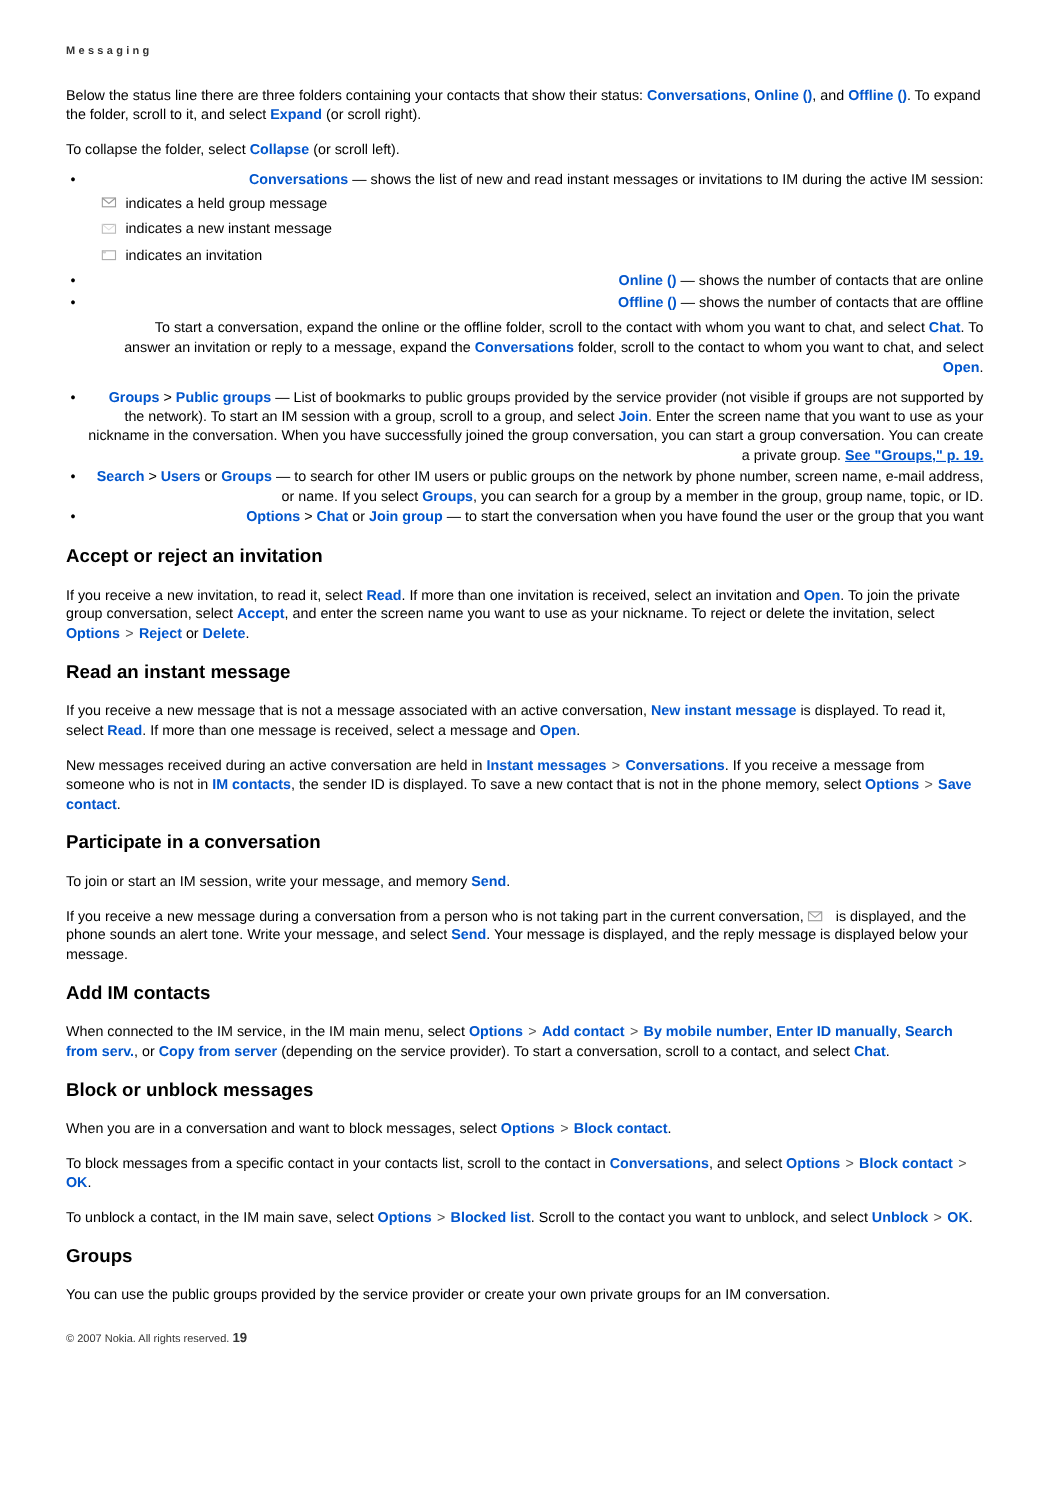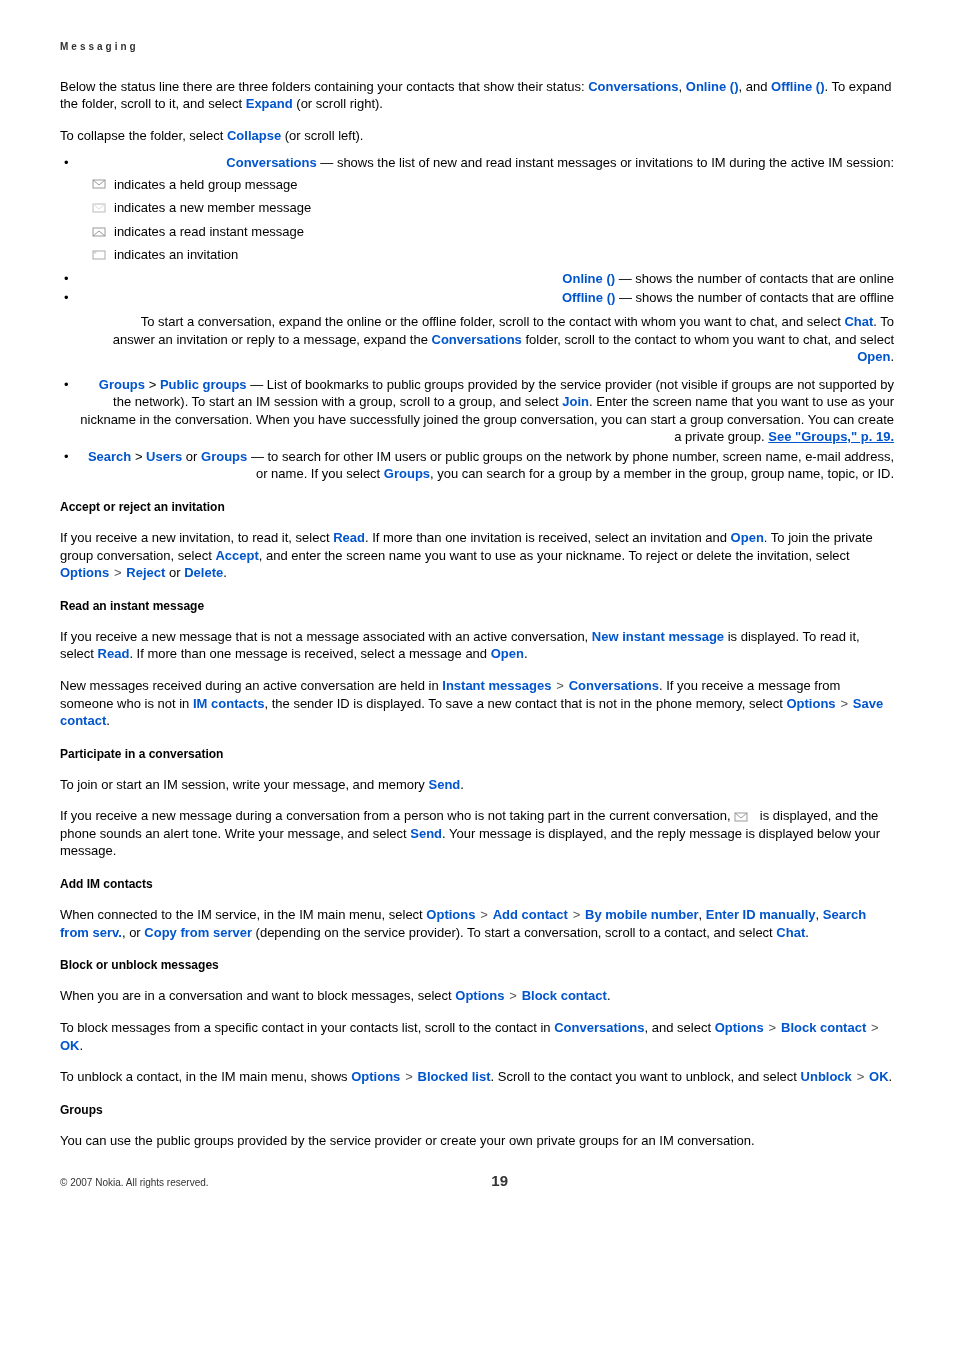--- a/index.html
+++ b/index.html
@@ -20,24 +20,24 @@
   }
   p { margin: 14px 0 10px 0; }
   .link { color: #0055cc; font-weight: bold; }
   .link-plain { color: #0055cc; font-weight: bold; text-decoration: underline; }
   .bullet-list { list-style: none; padding: 0; margin: 0 0 6px 0; text-align: right; }
   .bullet-list > li { position: relative; padding-left: 18px; margin-bottom: 2px; }
   .bullet-list > li::before { content: "•"; position: absolute; left: 4px; top: 0; }
   .sub-list { list-style: none; padding: 0; margin: 4px 0 4px 14px; }
   .sub-list > li { margin-bottom: 6px; display: flex; align-items: center; }
   .icon { display: inline-block; width: 16px; height: 14px; margin-right: 6px; flex-shrink: 0; }
-  h3 { font-size: 12px; font-weight: bold; margin: 16px 0 6px 0; }
+  h3 { font-size: 17px; font-weight: bold; margin: 16px 0 6px 0; }
   .chev { display:inline-block; width:10px; text-align:center; color:#555; font-weight:normal;}
   .footer { font-size: 10px; color: #333; margin-top: 22px; }
-  .footer-page { display:inline-block; margin-left: 280px; font-weight:bold; font-size:15px;}
+  .footer-page { display:inline-block; font-weight:bold; font-size:12px;}
   .indent { margin-left: 18px; }
 </style>
 </head>
 <body>
 
 <div class="page-header">Messaging</div>
 
 <p>
   <span>Below the status line there are three folders containing your contacts that show their status: </span><span class="link">Conversations</span><span>, </span><span class="link">Online ()</span><span>, and </span><span class="link">Offline ()</span><span>. To expand the folder, scroll to it, and select </span><span class="link">Expand</span><span> (or scroll right).</span>
 </p>
@@ -55,46 +55,40 @@
               <rect x="1" y="3" width="12" height="8" fill="none" stroke="#999" stroke-width="1"></rect>
               <path d="M1 3 L7 8 L13 3" fill="none" stroke="#999"></path>
             </svg></span>
           <span> indicates a held group message</span>
         </li>
       <li>
           <span class="icon"><svg viewBox="0 0 16 14">
               <rect x="1" y="3" width="12" height="8" fill="none" stroke="#bbb" stroke-width="1"></rect>
               <path d="M1 3 L7 8 L13 3" fill="none" stroke="#ddd"></path>
             </svg></span>
-          <span> indicates a new member message</span>
-        </li>
-      <li>
-          <span class="icon"><svg viewBox="0 0 16 14">
-              <rect x="1" y="3" width="12" height="8" fill="none" stroke="#999" stroke-width="1"></rect>
-              <path d="M1 11 L7 6 L13 11" fill="none" stroke="#999"></path>
-            </svg></span>
-          <span> indicates a read instant message</span>
+          <span> indicates a new instant message</span>
         </li>
       <li>
           <span class="icon"><svg viewBox="0 0 16 14">
               <rect x="1" y="3" width="12" height="8" fill="none" stroke="#aaa" stroke-width="1"></rect>
               <circle cx="3" cy="4" r="1.5" fill="#ccc"></circle>
             </svg></span>
           <span> indicates an invitation</span>
         </li>
     </ul>
   </li>
   <li><span class="link">Online ()</span><span> — shows the number of contacts that are online</span></li>
   <li><span class="link">Offline ()</span><span> — shows the number of contacts that are offline</span>
     <p class="indent" style="margin-top:6px">
       <span>To start a conversation, expand the online or the offline folder, scroll to the contact with whom you want to chat, and select </span><span class="link">Chat</span><span>. To answer an invitation or reply to a message, expand the </span><span class="link">Conversations</span><span> folder, scroll to the contact to whom you want to chat, and select </span><span class="link">Open</span><span>.</span>
     </p>
   </li>
   <li><span class="link">Groups</span><span> &gt; </span><span class="link">Public groups</span><span> — List of bookmarks to public groups provided by the service provider (not visible if groups are not supported by the network). To start an IM session with a group, scroll to a group, and select </span><span class="link">Join</span><span>. Enter the screen name that you want to use as your nickname in the conversation. When you have successfully joined the group conversation, you can start a group conversation. You can create a private group. </span><span class="link-plain">See "Groups," p. 19.</span></li>
   <li><span class="link">Search</span><span> &gt; </span><span class="link">Users</span><span> or </span><span class="link">Groups</span><span>  — to search for other IM users or public groups on the network by phone number, screen name, e-mail address, or name. If you select </span><span class="link">Groups</span><span>, you can search for a group by a member in the group, group name, topic, or ID.</span></li>
+  <li><span class="link">Options</span><span> &gt; </span><span class="link">Chat</span><span> or </span><span class="link">Join group</span><span> — to start the conversation when you have found the user or the group that you want</span></li>
 </ul>
 
 <h3>Accept or reject an invitation</h3>
 <p>
   <span>If you receive a new invitation, to read it, select </span><span class="link">Read</span><span>. If more than one invitation is received, select an invitation and </span><span class="link">Open</span><span>. To join the private group conversation, select </span><span class="link">Accept</span><span>, and enter the screen name you want to use as your nickname. To reject or delete the invitation, select </span><span class="link">Options</span> <span class="chev">&gt;</span> <span class="link">Reject</span><span> or </span><span class="link">Delete</span><span>.</span>
 </p>
 
 <h3>Read an instant message</h3>
 <p>
   <span>If you receive a new message that is not a message associated with an active conversation, </span><span class="link">New instant message</span><span> is displayed. To read it, select </span><span class="link">Read</span><span>. If more than one message is received, select a message and </span><span class="link">Open</span><span>.</span>
@@ -120,21 +114,21 @@
 </p>
 
 <h3>Block or unblock messages</h3>
 <p>
   <span>When you are in a conversation and want to block messages, select </span><span class="link">Options</span> <span class="chev">&gt;</span> <span class="link">Block contact</span><span>.</span>
 </p>
 <p>
   <span>To block messages from a specific contact in your contacts list, scroll to the contact in </span><span class="link">Conversations</span><span>, and select </span><span class="link">Options</span> <span class="chev">&gt;</span> <span class="link">Block contact</span> <span class="chev">&gt;</span> <span class="link">OK</span><span>.</span>
 </p>
 <p>
-  <span>To unblock a contact, in the IM main menu, shows </span><span class="link">Options</span> <span class="chev">&gt;</span> <span class="link">Blocked list</span><span>. Scroll to the contact you want to unblock, and select </span><span class="link">Unblock</span> <span class="chev">&gt;</span> <span class="link">OK</span><span>.</span>
+  <span>To unblock a contact, in the IM main save, select </span><span class="link">Options</span> <span class="chev">&gt;</span> <span class="link">Blocked list</span><span>. Scroll to the contact you want to unblock, and select </span><span class="link">Unblock</span> <span class="chev">&gt;</span> <span class="link">OK</span><span>.</span>
 </p>
 
 <h3>Groups</h3>
 <p>You can use the public groups provided by the service provider or create your own private groups for an IM conversation.</p>
 
 <div class="footer">
   <span>© 2007 Nokia. All rights reserved.</span>
   <span class="footer-page">19</span>
 </div>
 

